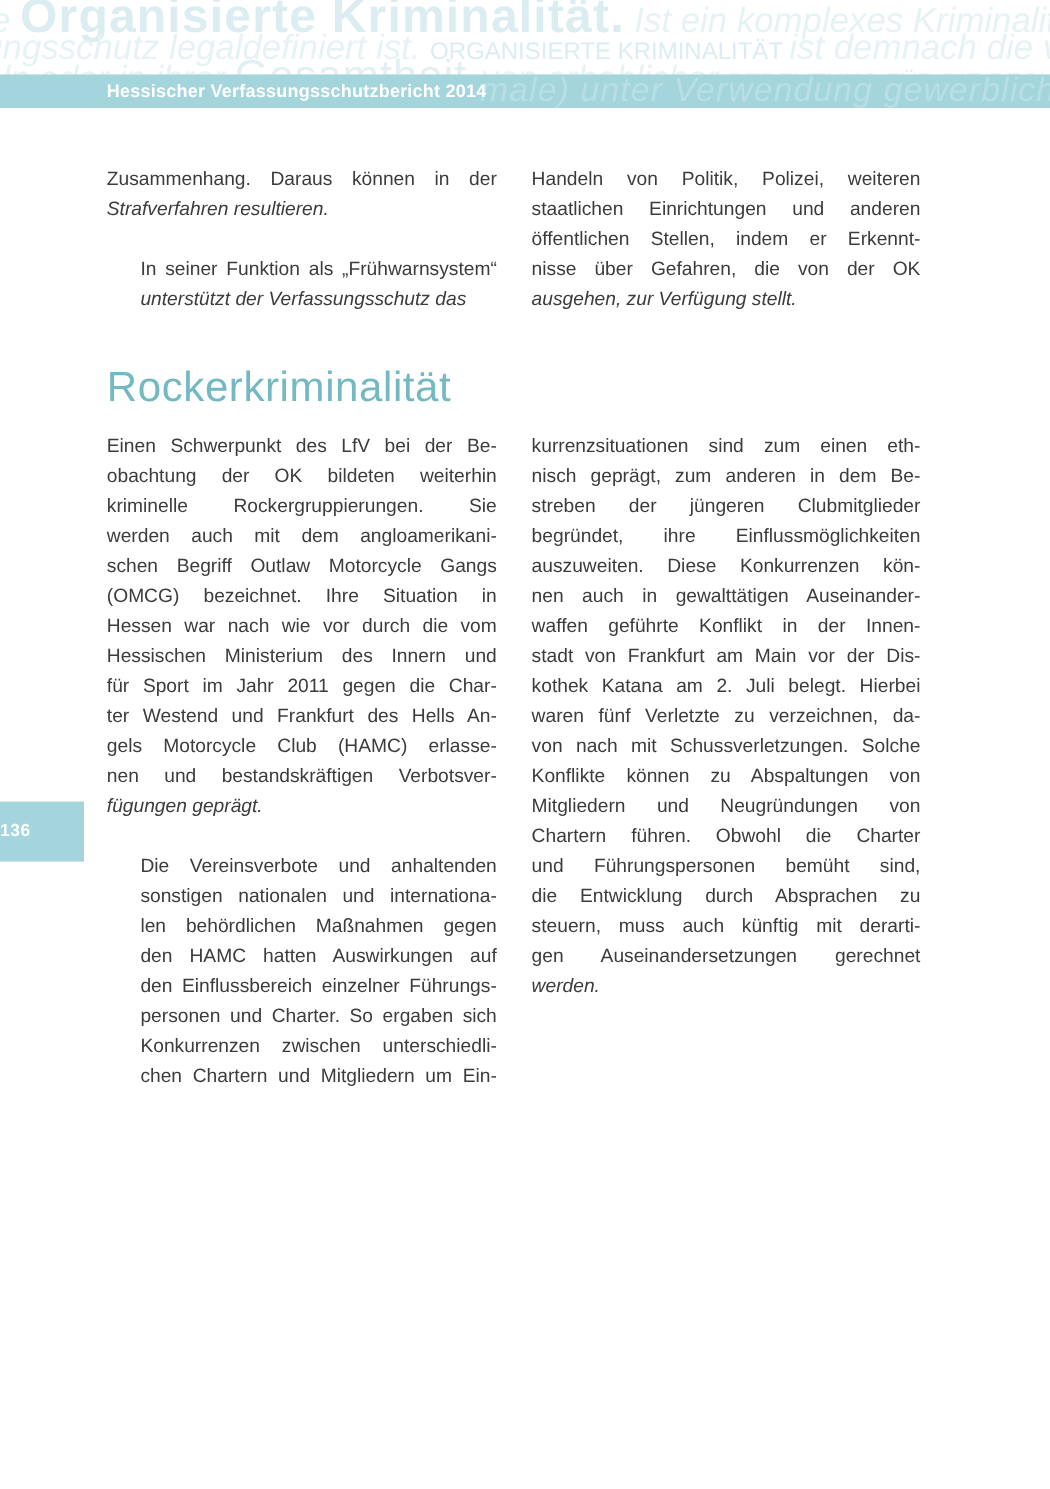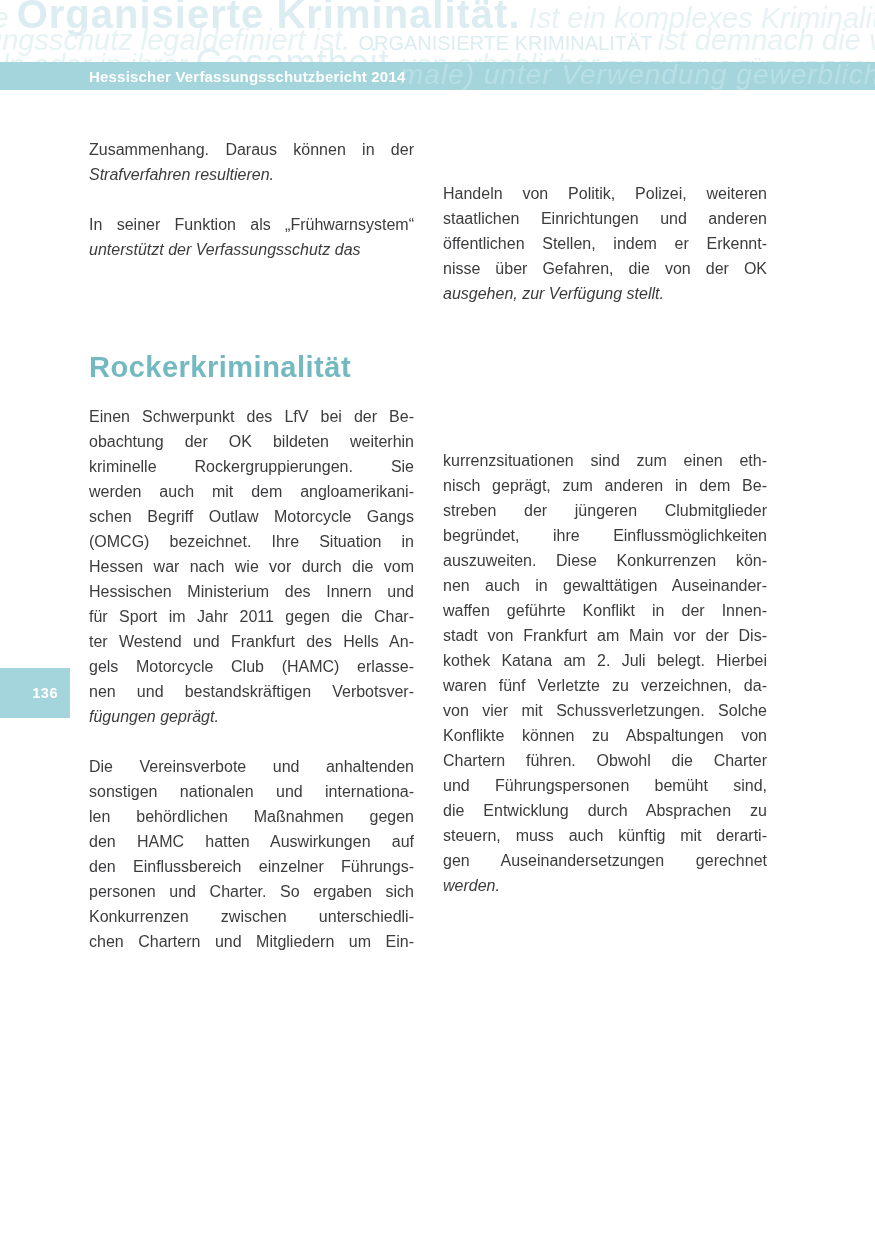--- a/index.html
+++ b/index.html
@@ -33,36 +33,36 @@
     white-space:nowrap;letter-spacing:1px;
   }
   .topbar-title{
     position:absolute;left:89px;top:50%;transform:translateY(-50%);
     color:#ffffff;font-size:15px;font-weight:bold;letter-spacing:0.2px;
   }
   
   .page-tab{
     position:absolute;left:0;top:668px;width:70px;height:50px;
     background:#a4d5dc;box-sizing:border-box;
-    display:flex;align-items:center;justify-content:flex-end;
+    display:flex;align-items:center;justify-content:flex-start;
     padding-right:12px;
     color:#ffffff;font-size:14.5px;font-weight:bold;letter-spacing:0.5px;
   }
   
   .content{position:absolute;top:90px;left:89px;width:678px;}
   .block-top{padding-top:47px;}
   .cols{display:flex;gap:29px;}
   .col{width:325px;color:#3c3c3e;font-size:16px;line-height:25px;}
-  .col-right{width:324px;margin-top:44px;}
-  .para + .para{margin-top:25px;}
+  .col-right{width:324px;}
+  .para + .para{margin-top:25px;margin-left:28px;}
   .line{text-align:justify;text-align-last:justify;}
   .line.last{text-align-last:left;font-style:italic;}
   .section-heading{
     margin:44px 0 20px 0;
-    color:#74b9c2;font-size:29px;font-weight:bold;
+    color:#74b9c2;font-size:35px;font-weight:normal;
     letter-spacing:0.5px;line-height:34px;
   }
 </style>
 </head>
 <body>
 
 <div class="watermark">
   <div class="wm-line wm-line-1"><span class="wm-italic">ie </span><span class="wm-bold">Organisierte Kriminalität.</span><span class="wm-italic"> Ist ein komplexes Kriminalitätsp</span></div>
   <div class="wm-line wm-line-2"><span class="wm-italic">ungsschutz legaldefiniert ist. </span><span class="wm-caps">ORGANISIERTE KRIMINALITÄT </span><span class="wm-italic">ist demnach die von </span></div>
   <div class="wm-line wm-line-3"><span class="wm-italic">eln oder in ihrer </span><span class="wm-light">Gesamtheit </span><span class="wm-italic">von erheblicher </span><span class="wm-caps">BEDEUTUNG FÜR DIE RECHTSORDN</span></div>
@@ -138,22 +138,23 @@
           <div class="line">kurrenzsituationen sind zum einen eth-</div>
           <div class="line">nisch geprägt, zum anderen in dem Be-</div>
           <div class="line">streben der jüngeren Clubmitglieder</div>
           <div class="line">begründet, ihre Einflussmöglichkeiten</div>
           <div class="line">auszuweiten. Diese Konkurrenzen kön-</div>
           <div class="line">nen auch in gewalttätigen Auseinander-</div>
           <div class="line">waffen geführte Konflikt in der Innen-</div>
           <div class="line">stadt von Frankfurt am Main vor der Dis-</div>
           <div class="line">kothek Katana am 2. Juli belegt. Hierbei</div>
           <div class="line">waren fünf Verletzte zu verzeichnen, da-</div>
-          <div class="line">von vier mit Schussverletzungen. Solche</div>
+          <div class="line">von nach mit Schussverletzungen. Solche</div>
           <div class="line">Konflikte können zu Abspaltungen von</div>
+          <div class="line">Mitgliedern und Neugründungen von</div>
           <div class="line">Chartern führen. Obwohl die Charter</div>
           <div class="line">und Führungspersonen bemüht sind,</div>
           <div class="line">die Entwicklung durch Absprachen zu</div>
           <div class="line">steuern, muss auch künftig mit derarti-</div>
           <div class="line">gen Auseinandersetzungen gerechnet</div>
           <div class="line last">werden.</div>
         </div>
     </div>
   </div>
 

